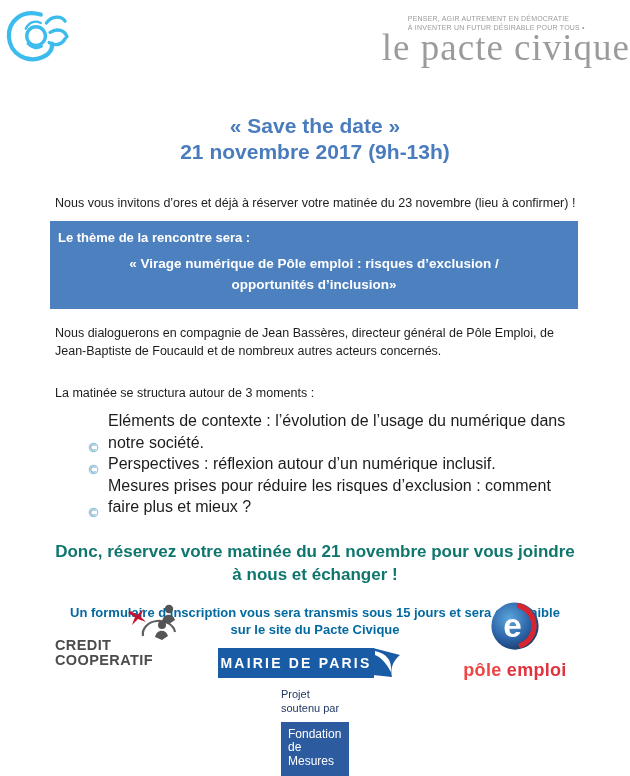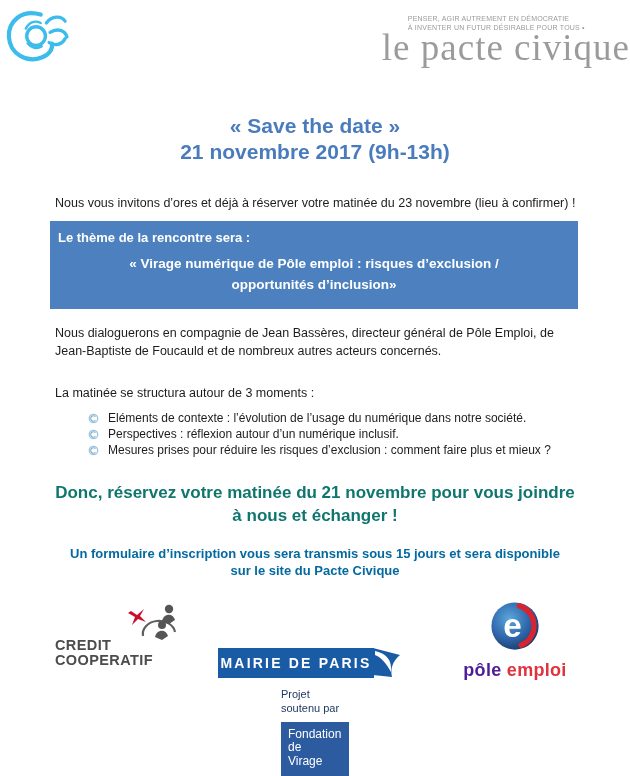--- a/index.html
+++ b/index.html
@@ -18,37 +18,37 @@
   .title{margin-top:40px;text-align:center;font-size:21px;font-weight:bold;color:#4a7cbd;}
   .date{margin-top:2px;text-align:center;font-size:21px;font-weight:bold;color:#4a7cbd;}
   
   .intro{margin:31px 52px 0 55px;font-size:12.5px;line-height:1.3;}
   .theme-box{margin:10px 52px 0 50px;background:#4d80bf;color:#ffffff;padding:9px 8px 13px 8px;}
   .theme-label{font-size:13px;font-weight:600;}
   .theme-title{font-size:13.5px;font-weight:bold;text-align:center;margin-top:9px;padding:0 34px;line-height:1.55;}
   .dialogue{margin:16px 52px 0 55px;font-size:12.5px;line-height:1.4;}
   .agenda-intro{margin:26px 52px 0 55px;font-size:12.5px;}
   .agenda-list{margin:10px 52px 0 88px;}
-  .agenda-item{display:flex;align-items:flex-start;font-size:12px;line-height:1.35;margin-bottom:0;}
+  .agenda-item{display:flex;align-items:flex-end;font-size:16px;line-height:1.35;margin-bottom:0;}
   .bullet-icon{width:11px;height:11px;flex:0 0 auto;margin:3px 9px 0 0;}
   .cta{margin:23px 50px 0;text-align:center;font-size:17px;font-weight:bold;color:#0f766e;line-height:1.35;}
   .form-note{margin:17px 68px 0;text-align:center;font-size:13px;font-weight:bold;color:#0369a1;line-height:1.35;}
   
   .sponsors{position:absolute;left:0;top:598px;width:630px;height:92px;}
   .credit-coop{position:absolute;left:55px;top:4px;width:165px;}
   .cc-icon{display:block;margin-left:62px;width:80px;height:42px;}
   .cc-text{font-size:14.5px;font-weight:bold;color:#4c4c4c;line-height:1.0;letter-spacing:.4px;margin-top:-6px;}
   .mairie{position:absolute;left:218px;top:50px;display:flex;align-items:stretch;}
   .mairie-banner{width:156px;height:30px;background:#1a5ba6;color:#fff;font-weight:bold;
     font-size:14px;letter-spacing:2.2px;display:flex;align-items:center;justify-content:center;}
   .mairie-swoosh{width:27px;height:29px;margin-left:-1px;}
   .pole{position:absolute;left:440px;top:0;width:150px;text-align:center;}
   .pole-globe{width:56px;height:56px;}
   .pole-words{margin-top:2px;font-size:18px;font-weight:bold;letter-spacing:.3px;}
-  .pole-w1{color:#4c1d95;}
+  .pole-w1{color:#ef4444;}
   .pole-w2{color:#e0333e;text-align:center;}
   
   .fondation{position:absolute;left:281px;top:688px;}
   .fondation-prefix{font-size:11px;color:#1f3864;line-height:1.25;font-weight:400;}
   .fondation-box{margin-top:6px;width:68px;height:70px;background:#2d5ba0;color:#ffffff;
     font-size:12px;font-weight:500;line-height:1.15;padding:6px 0 0 7px;box-sizing:border-box;}
 </style>
 </head>
 <body>
 
@@ -163,17 +163,17 @@
   </div>
 
   <div class="fondation">
     <div class="fondation-prefix">
       <div>Projet</div>
       <div>soutenu par</div>
     </div>
     <div class="fondation-box">
       <div>Fondation</div>
       <div>de</div>
-      <div>Virage</div>
+      <div>Mesures</div>
     </div>
   </div>
 
 </div>
 
 </body></html>

